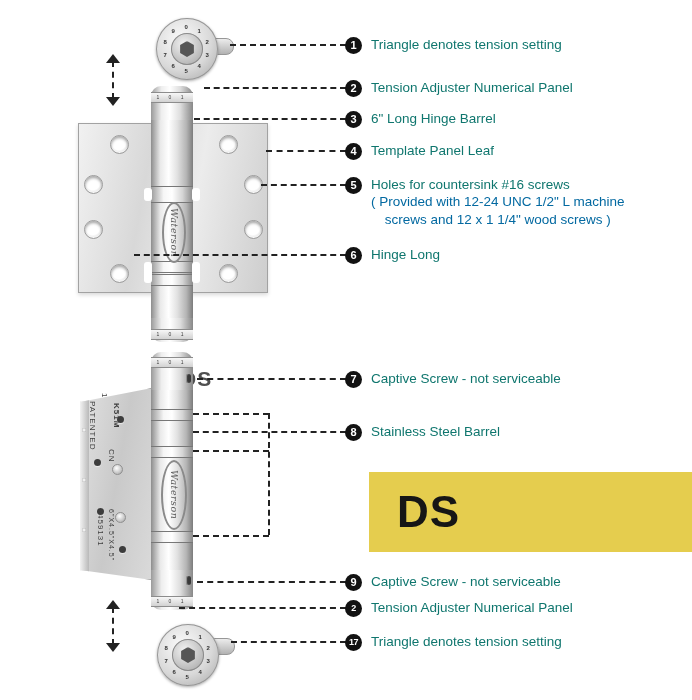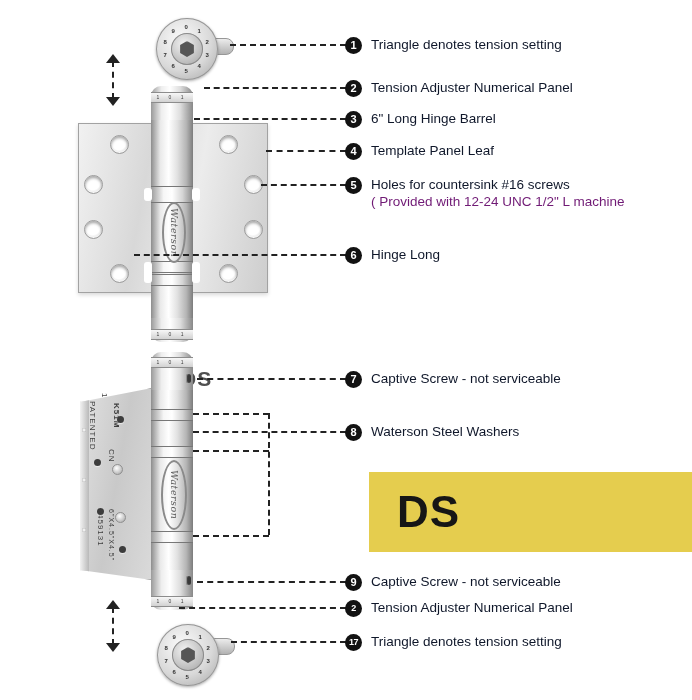--- a/index.html
+++ b/index.html
@@ -7,22 +7,22 @@
          font-family:"Liberation Sans",sans-serif;color:#3a3a3a;}
 
   
   .co{position:absolute;left:0;width:692px;height:0;}
   .co-line{position:absolute;top:-1px;height:0;border-top:2px dashed #222;}
   .co-dot{position:absolute;left:345px;top:-8px;width:17px;height:17px;border-radius:50%;
           background:#121212;color:#fff;font-size:11px;font-weight:bold;line-height:17px;
           text-align:center;}
   .co-dot.two{font-size:9px;letter-spacing:-0.5px;}
   .co-text{position:absolute;left:371px;top:0;transform:translateY(-52%);font-size:13.5px;
-           white-space:nowrap;color:#0f172a;}
-  .co-note{position:absolute;left:371px;top:8px;font-size:13.5px;line-height:18px;white-space:nowrap;color:#701a75;text-align:center;}
+           white-space:nowrap;color:#0f766e;}
+  .co-note{position:absolute;left:371px;top:8px;font-size:13.5px;line-height:18px;white-space:nowrap;color:#0369a1;text-align:center;}
 
   
   .br-h{position:absolute;height:0;border-top:2px dashed #222;}
   .br-v{position:absolute;width:0;border-left:2px dashed #222;}
 
   
   .varrow{position:absolute;width:14px;}
   .varrow .shaft{position:absolute;left:5px;top:7px;bottom:7px;border-left:2px dashed #222;}
   .varrow .tri-up{position:absolute;top:0;left:-1px;width:0;height:0;
      border-left:7px solid transparent;border-right:7px solid transparent;border-bottom:9px solid #222;}
@@ -240,20 +240,21 @@
     <div class="co-dot">4</div>
     <div class="co-text">Template Panel Leaf</div>
   </div>
 
   <div class="co" style="top:185px">
     <div class="co-line" style="left:261px;width:85px"></div>
     <div class="co-dot">5</div>
     <div class="co-text">Holes for countersink #16 screws</div>
     <div class="co-note">
       <div>( Provided with 12-24 UNC 1/2" L machine</div>
+      <div>screws and 12 x 1 1/4" wood screws )</div>
     </div>
   </div>
 
   <div class="co" style="top:255px">
     <div class="co-line" style="left:134px;width:212px"></div>
     <div class="co-dot">6</div>
     <div class="co-text">Hinge Long</div>
   </div>
 
   <div class="co" style="top:379px">
@@ -262,21 +263,21 @@
     <div class="co-text">Captive Screw - not serviceable</div>
   </div>
 
   <div class="br-h" style="left:193px;top:413px;width:76px;"></div>
   <div class="br-h" style="left:193px;top:450px;width:76px;"></div>
   <div class="br-h" style="left:193px;top:535px;width:76px;"></div>
   <div class="br-v" style="left:268px;top:413px;height:122px;"></div>
   <div class="co" style="top:432px">
     <div class="co-line" style="left:193px;width:153px"></div>
     <div class="co-dot">8</div>
-    <div class="co-text">Waterson Steel Washers</div>
+    <div class="co-text">Stainless Steel Barrel</div>
   </div>
 
   <div class="co" style="top:582px">
     <div class="co-line" style="left:197px;width:149px"></div>
     <div class="co-dot">9</div>
     <div class="co-text">Captive Screw - not serviceable</div>
   </div>
 
   <div class="co" style="top:608px">
     <div class="co-line" style="left:179px;width:167px"></div>

